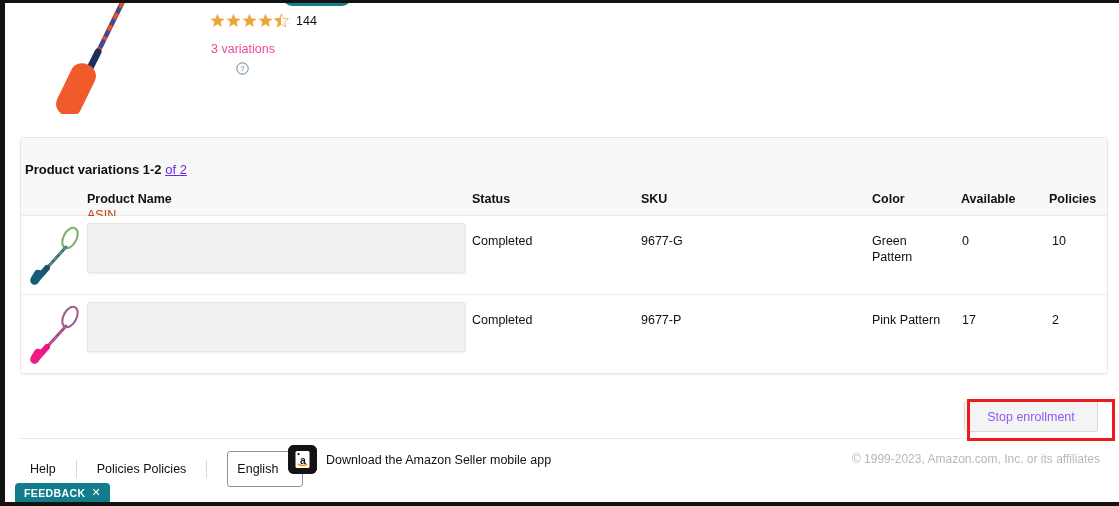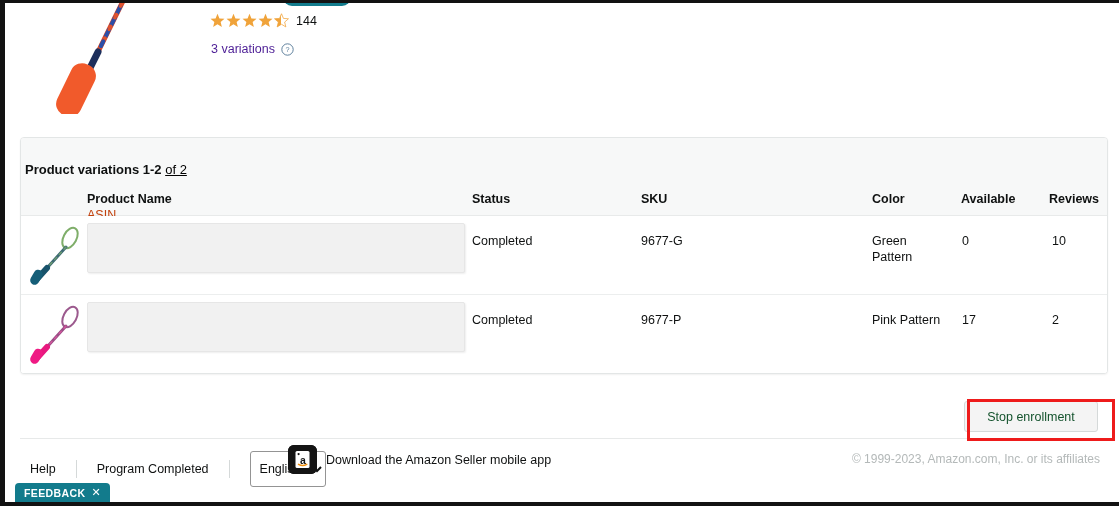--- a/index.html
+++ b/index.html
@@ -81,21 +81,22 @@
     line-height: 1;
     padding-top: 1px;
   }
   .variations-row {
     position: absolute;
     left: 206px; top: 42px;
     display: flex;
     align-items: center;
     gap: 6px;
     font-size: 12.5px;
-    color: #4c1d95;
+    color: #ec4899;
+    flex-direction: column;
   }
   .help-icon {
     width: 13px; height: 13px;
     display: inline-block;
   }
 
   
   .card {
     position: absolute;
     left: 20px; top: 137px;
@@ -114,21 +115,21 @@
     box-sizing: border-box;
     position: relative;
   }
   .card-title {
     position: absolute;
     left: 4px; top: 24px;
     font-size: 13px;
     color: #0f1111;
   }
   .card-title b { font-weight: bold; margin-top: 40px; }
-  .card-title span.light { color: #000000; font-weight: normal; text-decoration: underline; }
+  .card-title span.light { color: #6d28d9; font-weight: normal; text-decoration: underline; }
 
   .col-head {
     position: absolute;
     font-size: 12.5px;
     font-weight: bold;
     color: #0f1111;
     line-height: 15px;
   }
   .col-head .sub {
     display: block;
@@ -175,21 +176,21 @@
     left: 20px; top: 396px;
     width: 1086px; height: 42px;
   }
   .stop-btn {
     position: absolute;
     right: 8px; top: 5px;
     width: 134px; height: 31px;
     background: #f4f4f4;
     border: 1px solid #d5d9d9;
     border-radius: 3px;
-    color: #14532d;
+    color: #8b5cf6;
     font-size: 12.5px;
     font-family: "Liberation Sans", sans-serif;
     cursor: default;
     display: flex;
     align-items: center;
     justify-content: center;
   }
   .redbox {
     position: absolute;
     left: 967px; top: 399px;
@@ -356,21 +357,21 @@
       </div>
 
       <div class="col-head" style="left:66px; top:54px;">
         <span>Product Name</span>
         <span class="sub">ASIN</span>
       </div>
       <div class="col-head" style="left:451px; top:54px;">Status</div>
       <div class="col-head" style="left:620px; top:54px;">SKU</div>
       <div class="col-head" style="left:851px; top:54px;">Color</div>
       <div class="col-head" style="left:940px; top:54px;">Available</div>
-      <div class="col-head" style="left:1028px; top:54px;">Reviews</div>
+      <div class="col-head" style="left:1028px; top:54px;">Policies</div>
     </div>
 
     <div class="rows">
 
       <div class="row">
         <div class="thumb-cell">
           <svg width="66" height="66" viewBox="0 0 66 66">
             <g fill="none" stroke-linecap="round">
               <ellipse cx="45" cy="16" rx="6.5" ry="11" stroke="#7fae6a" stroke-width="2" transform="rotate(28 45 16)"></ellipse>
               <path d="M41 25 L22 46" stroke="#3e6b74" stroke-width="3"></path>
@@ -415,21 +416,21 @@
     <button class="stop-btn">Stop enrollment</button>
   </div>
   <div class="redbox"></div>
 
   <div class="footer-divider"></div>
   <div class="footer">
 
     <div class="f-links">
       <a class="f-link" href="#">Help</a>
       <span class="f-sep"></span>
-      <a class="f-link" href="#">Program Completed</a>
+      <a class="f-link" href="#">Policies Policies</a>
       <span class="f-sep"></span>
       <select class="lang-select">
         <option>English</option>
       </select>
     </div>
 
     <div class="app-row">
       <span class="app-icon">
         <svg width="29" height="29" viewBox="0 0 29 29">
           <rect x="0" y="0" width="29" height="29" rx="6" fill="#141414"></rect>

